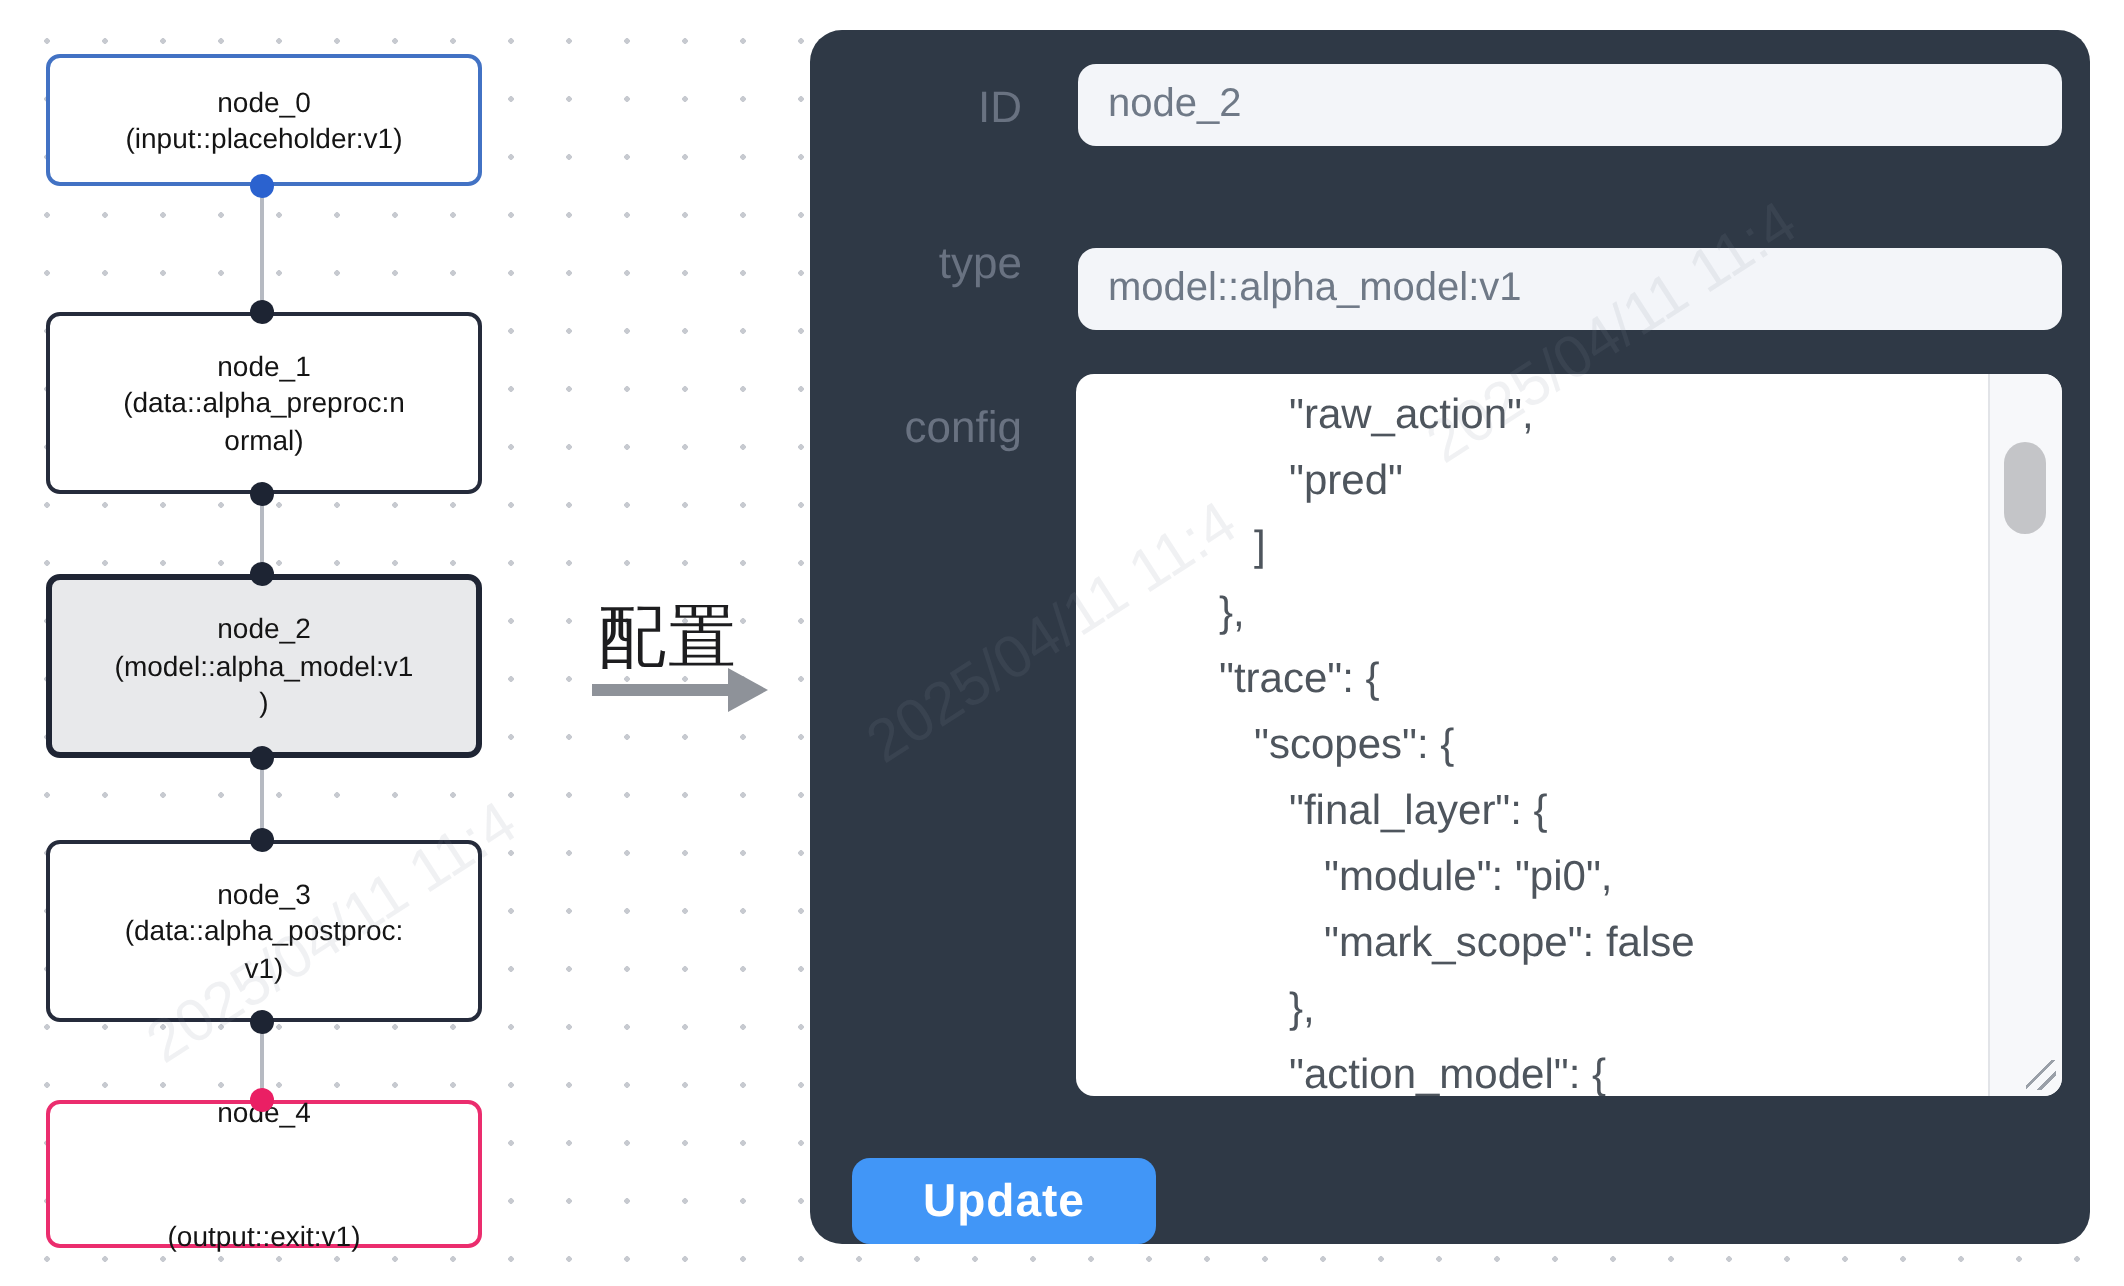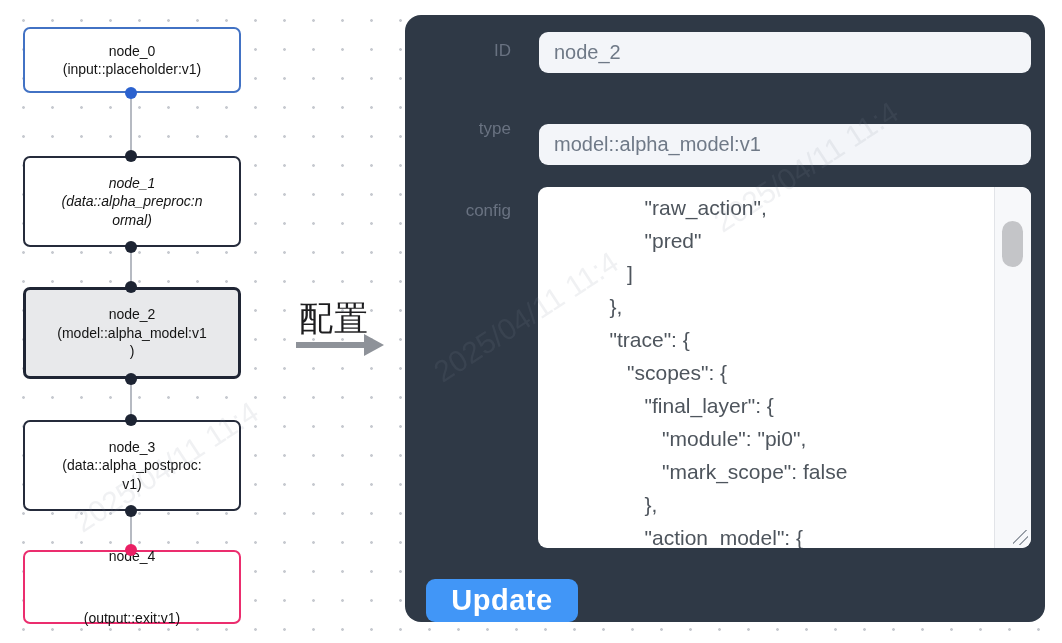--- a/index.html
+++ b/index.html
@@ -84,21 +84,21 @@
   .panel {
     position: absolute; left: 405px; top: 15px;
     width: 640px; height: 607px;
     background: #2f3946;
     border-radius: 16px;
     z-index: 10;
   }
   .panel .field-label {
     position: absolute; left: 0; width: 106px;
     text-align: right;
-    font-size: 17px; color: #697281;
+    font-size: 22px; color: #697281;
   }
   .panel .text-input {
     position: absolute; left: 134px;
     width: 492px; height: 41px;
     background: #f3f5f9;
     border: none; outline: none;
     border-radius: 9px;
     font-family: "Liberation Sans", "DejaVu Sans", sans-serif;
     font-size: 20px; color: #6f7987;
     padding: 0 15px;
@@ -145,21 +145,21 @@
         rgba(0,0,0,0) 42%, #9aa0a8 42%, #9aa0a8 50%,
         rgba(0,0,0,0) 50%, rgba(0,0,0,0) 68%,
         #9aa0a8 68%, #9aa0a8 76%, rgba(0,0,0,0) 76%);
   }
 
   .update-button {
     position: absolute; left: 21px; top: 564px;
     width: 152px; height: 43px;
     background: #4196f7;
     border: none; border-radius: 9px;
-    color: #ffffff; font-size: 29px; font-weight: bold;
+    color: #ffffff; font-size: 23px; font-weight: bold;
     font-family: "Liberation Sans", "DejaVu Sans", sans-serif;
     letter-spacing: 0.5px;
     cursor: pointer;
   }
 </style>
 </head>
 <body>
 
 <div id="stage">
 
@@ -172,21 +172,21 @@
     <div class="edge" style="top:93px;  height:63px;"></div>
     <div class="edge" style="top:247px; height:40px;"></div>
     <div class="edge" style="top:379px; height:41px;"></div>
     <div class="edge" style="top:511px; height:39px;"></div>
 
     <div class="node node--input" style="top:27px; height:66px;">
       <div>node_0</div>
       <div class="subtitle">(input::placeholder:v1)</div>
     </div>
 
-    <div class="node" style="top:156px; height:91px;font-style:italic;">
+    <div class="node" style="top:156px; height:91px;">
       <div>node_1</div>
       <div class="subtitle">(data::alpha_preproc:n
 ormal)</div>
     </div>
 
     <div class="node node--selected" style="top:287px; height:92px;">
       <div>node_2</div>
       <div class="subtitle">(model::alpha_model:v1
 )</div>
     </div>

